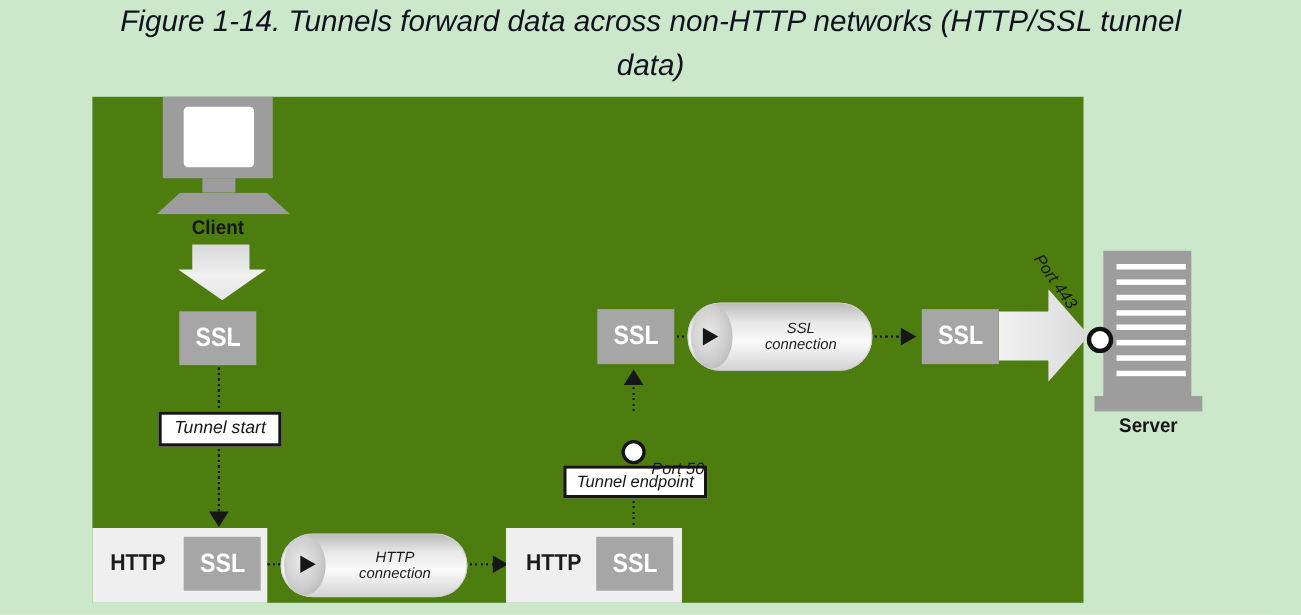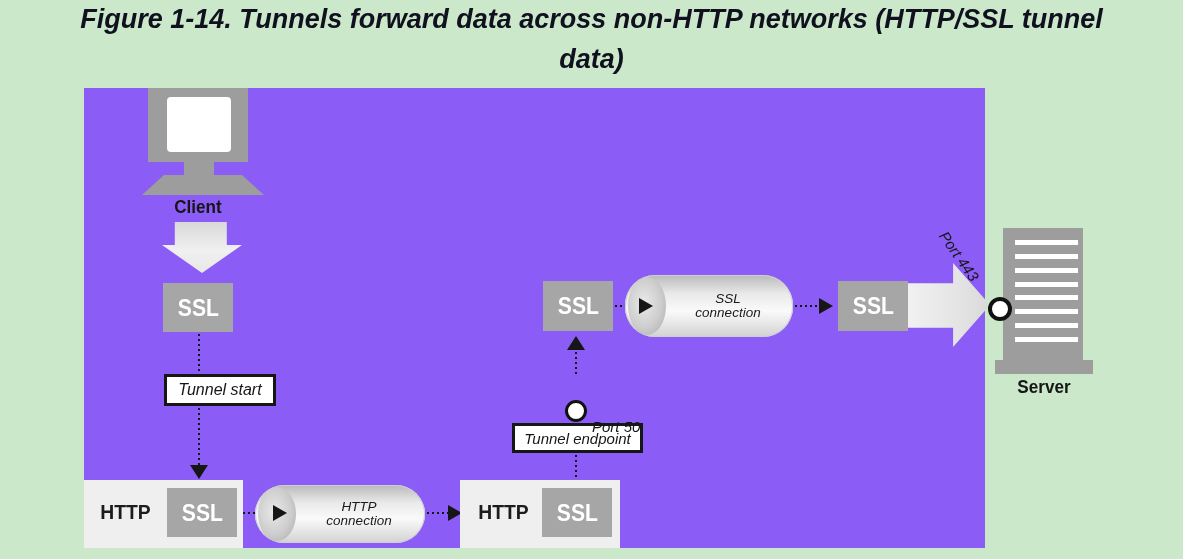--- a/index.html
+++ b/index.html
@@ -3,25 +3,25 @@
 <meta charset="utf-8">
 <style>
   * { margin:0; padding:0; box-sizing:border-box; }
   body { width:1183px; height:559px; }
   .page {
     position:relative; width:1183px; height:559px;
     background:#cbe8cb; overflow:hidden;
     font-family:"Liberation Sans", sans-serif;
   }
   .caption { position:absolute; left:0; right:0; text-align:center;
-    font-style:italic; font-weight:bold; font-size:27px; color:#10101e; }
+    font-style:italic; font-weight:normal; font-size:27px; color:#10101e; }
   .caption.l1 { top:4px; }
   .caption.l2 { top:44px; }
 
-  .canvas { position:absolute; left:84px; top:88px; width:901px; height:460px; background:#8b5cf6; }
+  .canvas { position:absolute; left:84px; top:88px; width:901px; height:460px; background:#4d7c0f; }
   .abs { position:absolute; }
 
   
   .bezel  { left:64px; top:0; width:100px; height:74px; background:#9d9d9d; }
   .screen { left:83px; top:9px; width:64px; height:55px; background:#fff; border-radius:4px; }
   .neck   { left:100px; top:74px; width:30px; height:13px; background:#9d9d9d; }
   .mbase  { left:58px; top:87px; width:122px; height:20px; background:#9d9d9d;
             clip-path:polygon(18% 0,82% 0,100% 100%,0 100%); }
   .node-label { font-weight:bold; font-size:18px; color:#161616; text-align:center;
                 transform:scaleX(.95); }
@@ -106,21 +106,21 @@
     <div class="abs node-label" style="left:64px; top:109px; width:100px;">Client</div>
 
     <div class="abs down-arrow"></div>
 
     <div class="abs ssl-box" style="left:79px; top:195px; height:49px;">
       <span>SSL</span>
     </div>
 
     <div class="abs dot-v" style="left:114px; top:246px; height:40px;"></div>
 
-    <div class="abs tag-box" style="left:60px; top:286px; width:112px; height:32px;margin-left:20px;">
+    <div class="abs tag-box" style="left:60px; top:286px; width:112px; height:32px;">
       <span>Tunnel start</span>
     </div>
 
     <div class="abs dot-v" style="left:114px; top:320px; height:57px;"></div>
     <div class="abs ah-down" style="left:106px; top:377px;"></div>
 
     <div class="abs panel" style="left:0; width:159px;"></div>
     <div class="abs http-label" style="left:14px; top:412px;">HTTP</div>
     <div class="abs ssl-box row-bot" style="left:83px;">
       <span>SSL</span>

